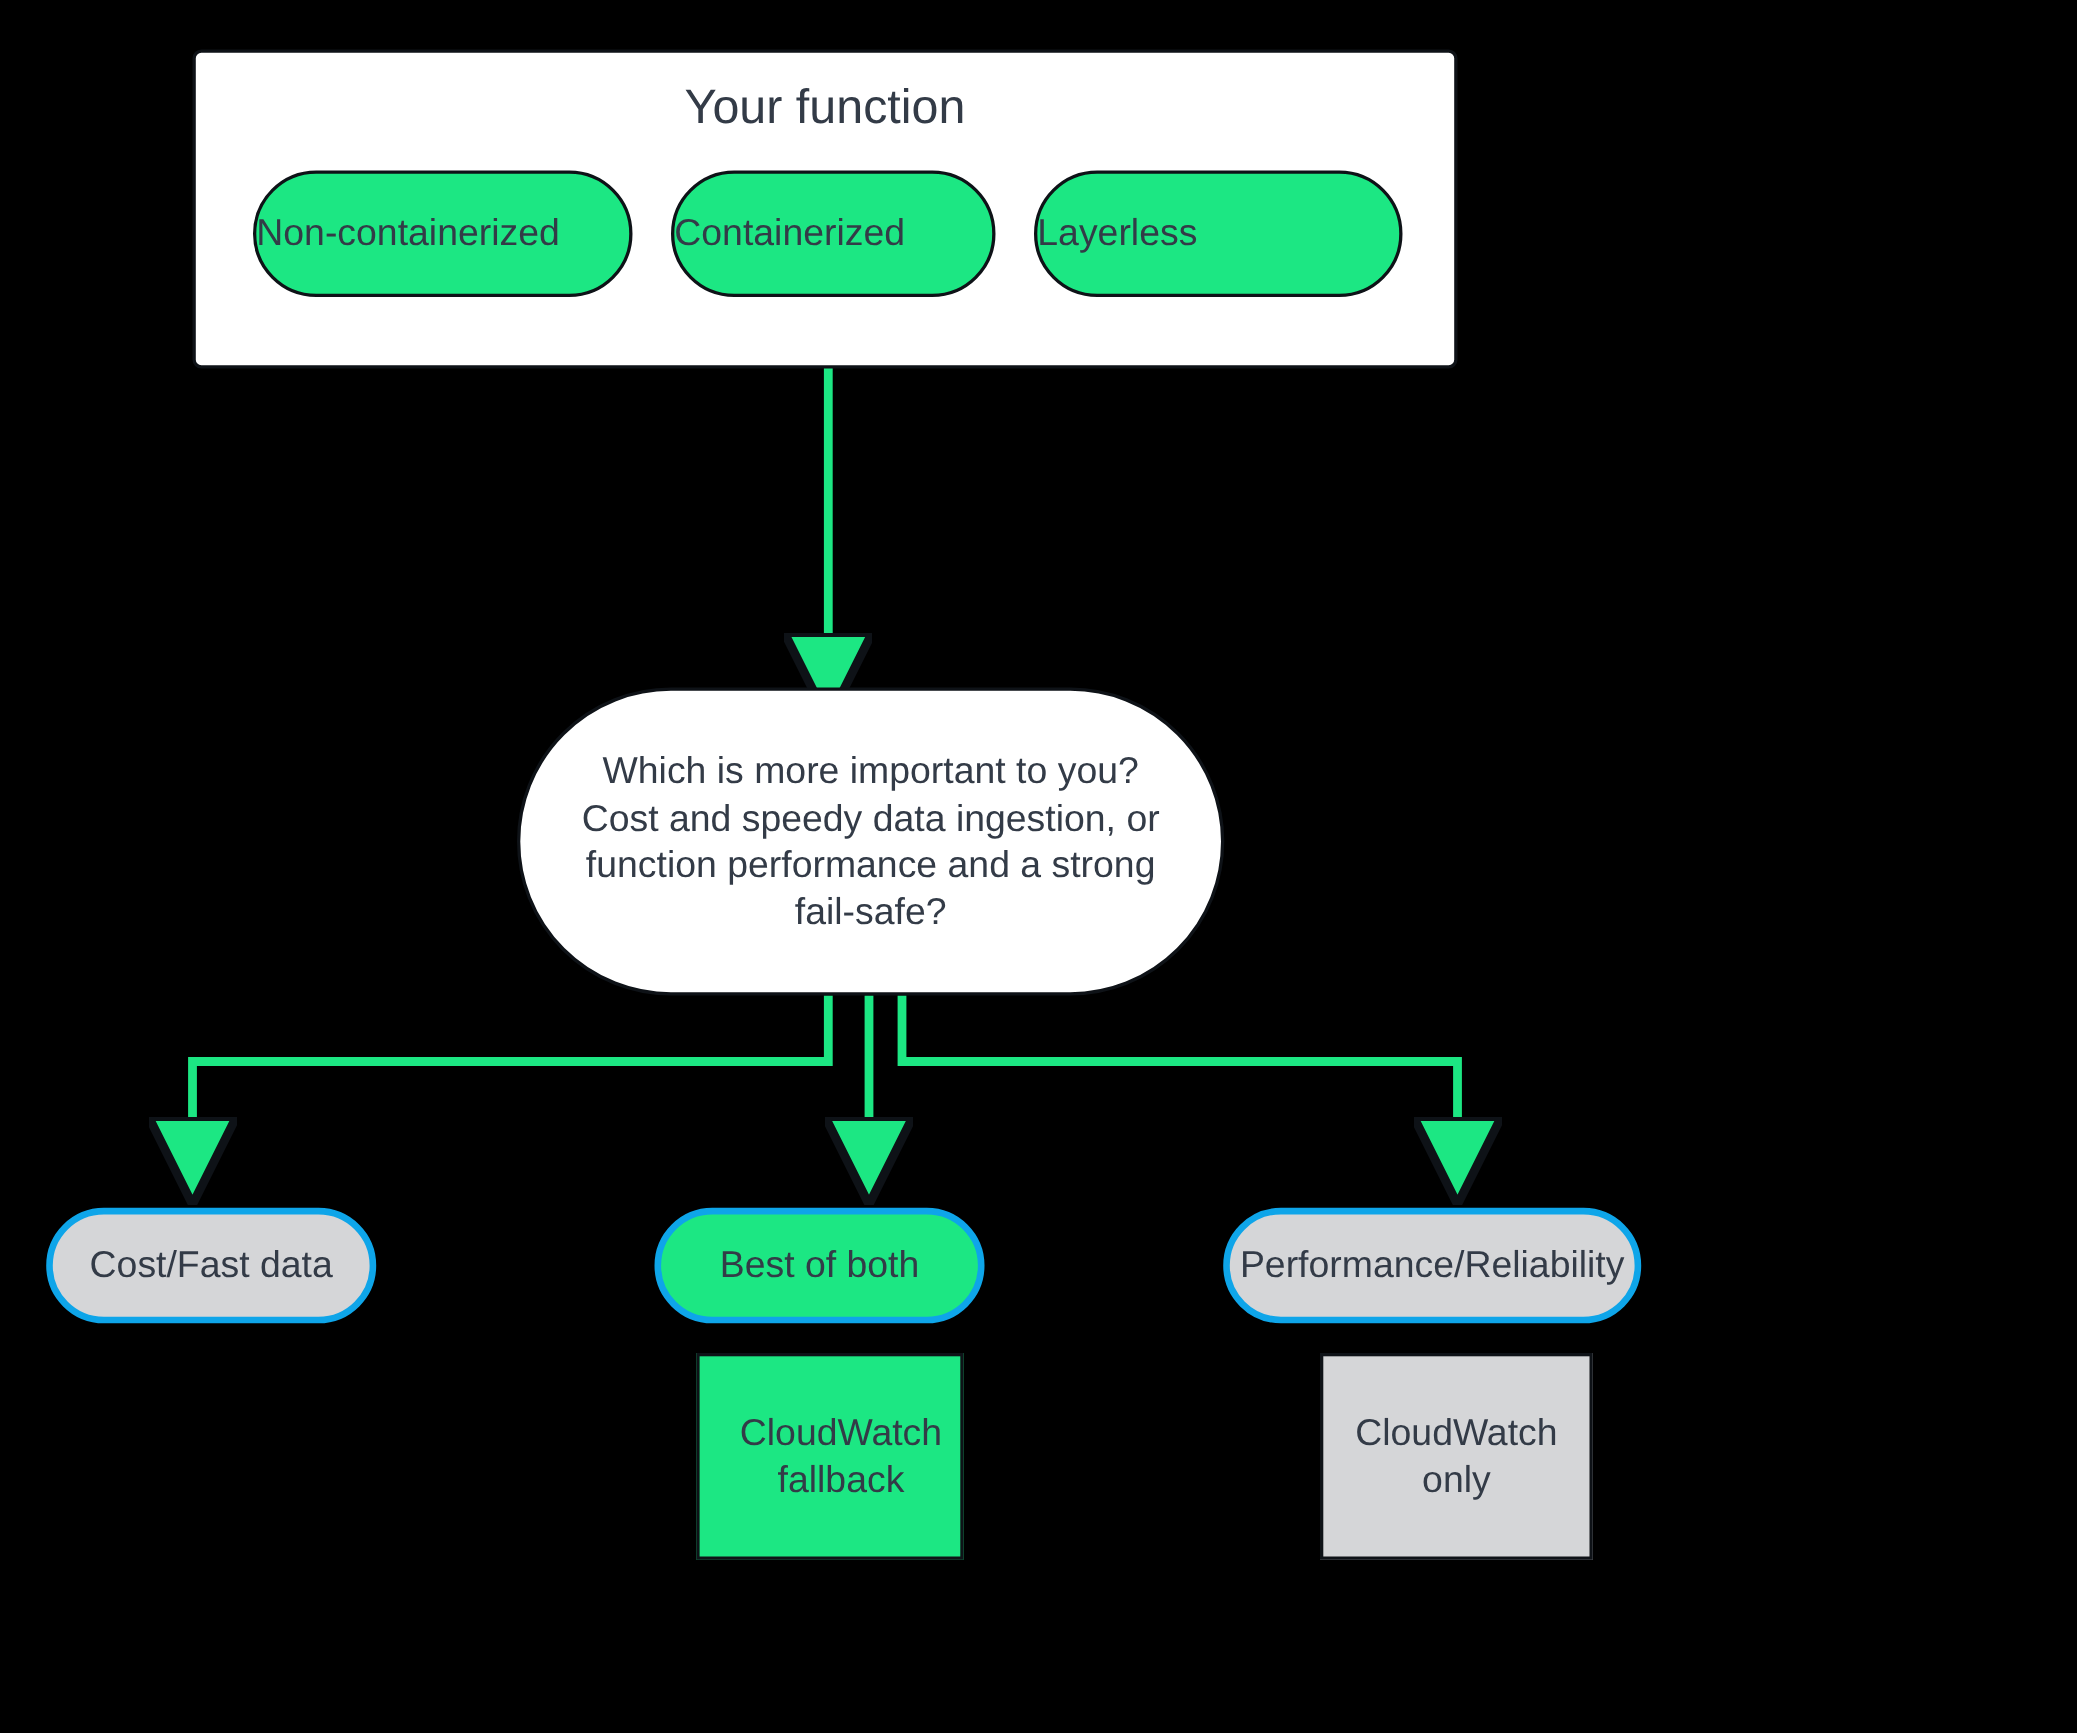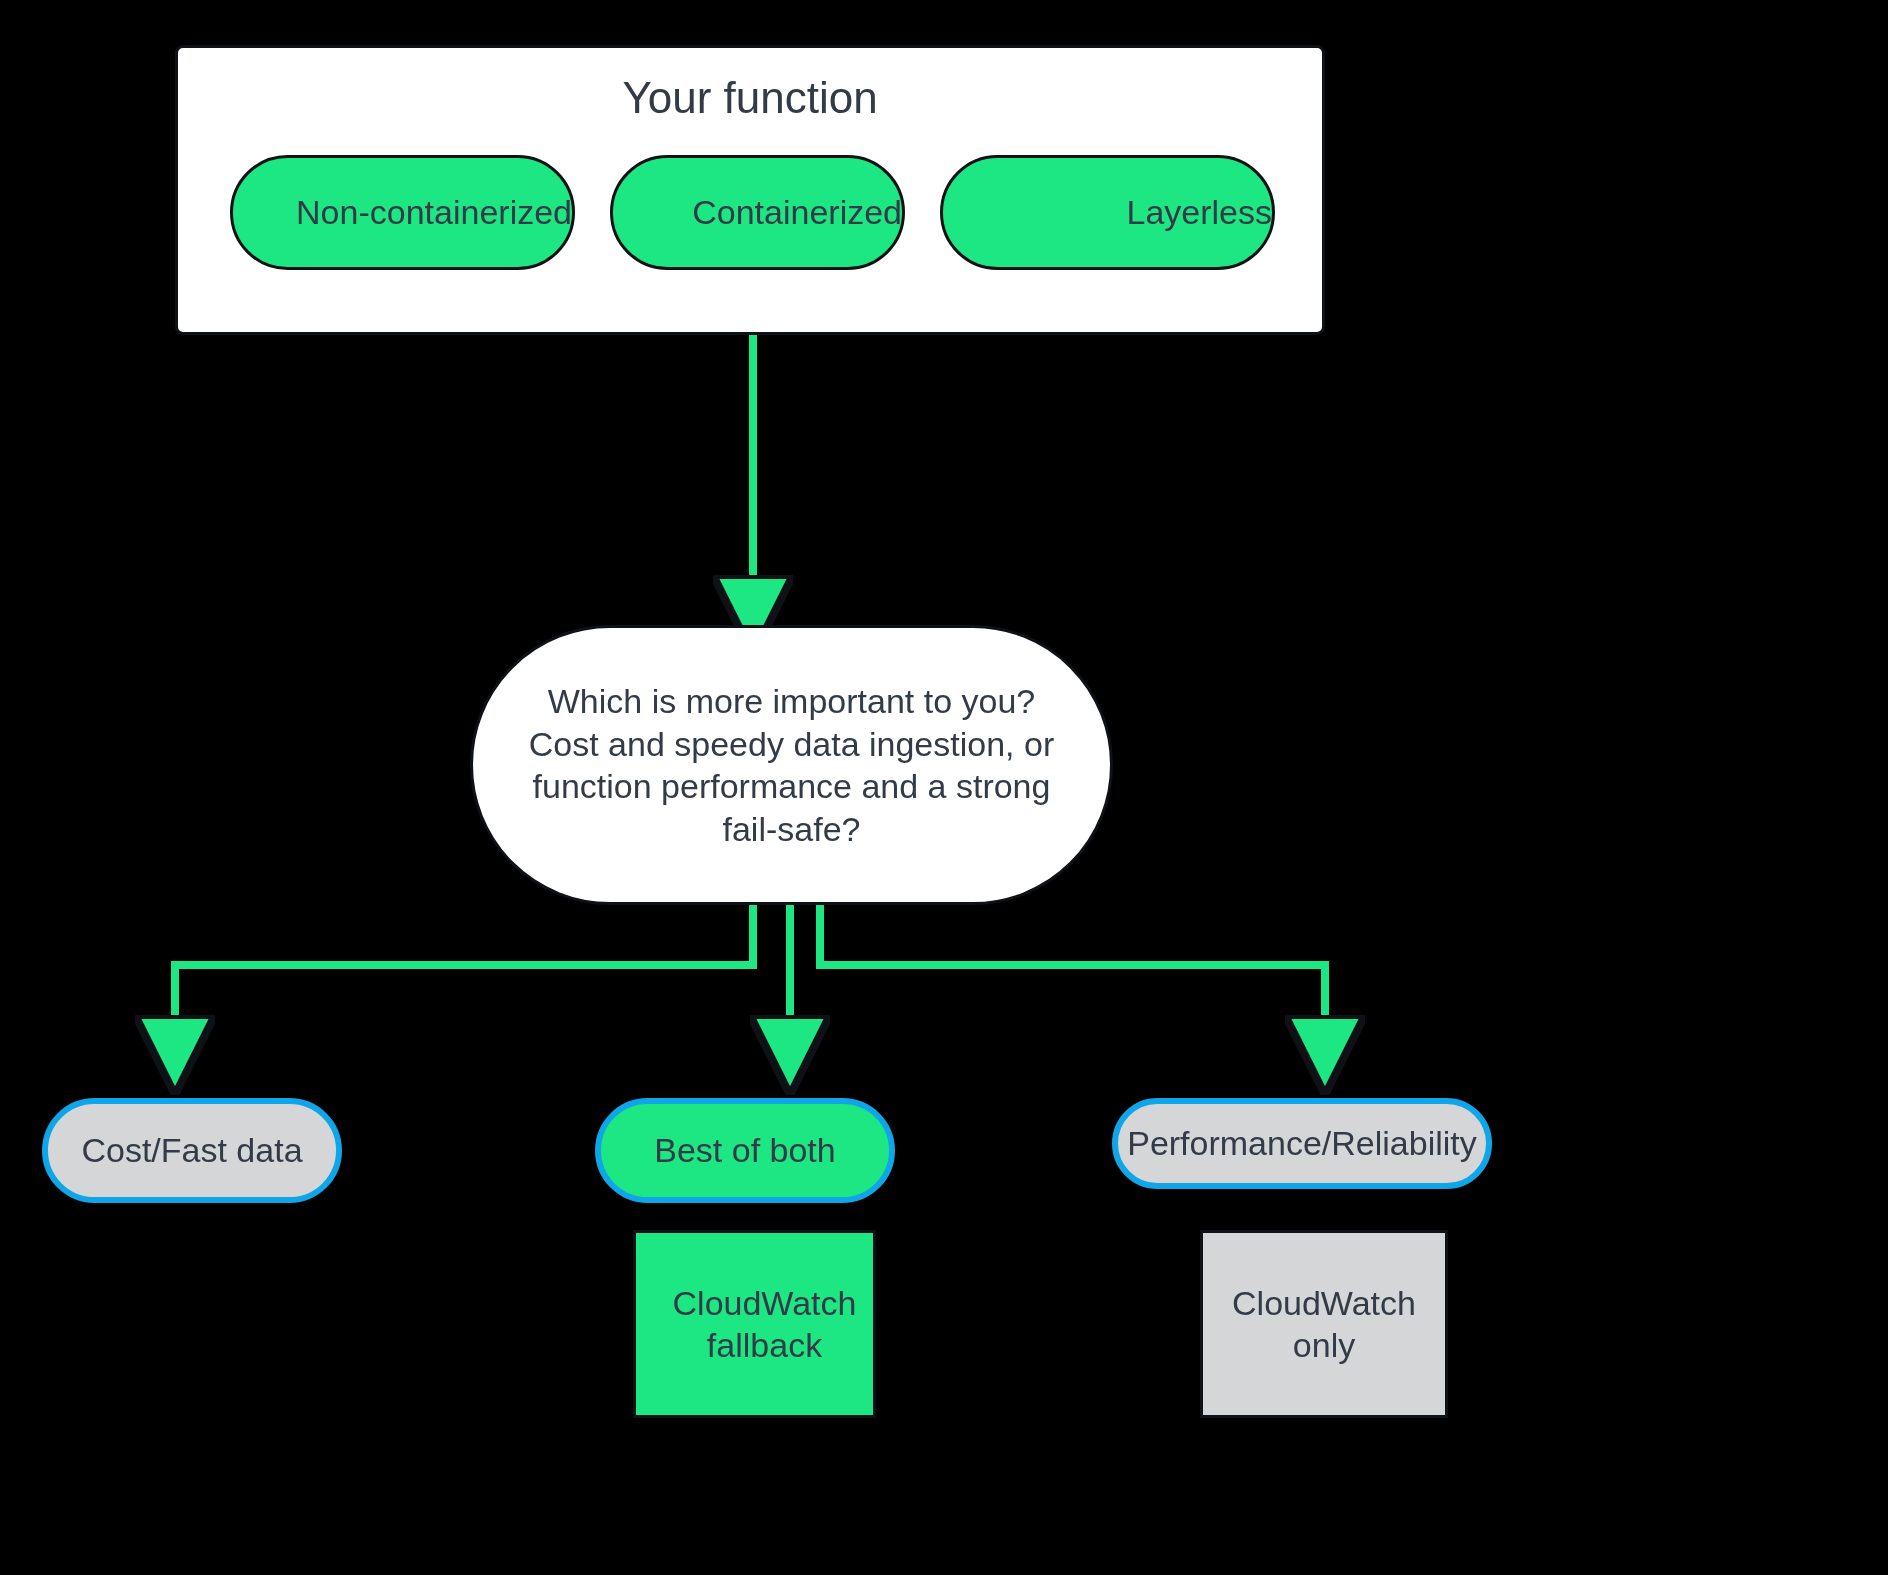--- a/index.html
+++ b/index.html
@@ -1,19 +1,19 @@
 <!DOCTYPE html>
 <html><head>
 <meta charset="utf-8">
 <style>
   html,body{margin:0;padding:0;background:#000;}
   .canvas{position:relative;width:1888px;height:1575px;background:#000;font-family:Arial,Helvetica,sans-serif;color:#333b47;}
   .box{position:absolute;box-sizing:border-box;}
   .panel{background:#fff;border:3px solid #0e1217;border-radius:8px;}
-  .pill{background:#1ce783;border:3px solid #0e1217;border-radius:999px;display:flex;align-items:center;justify-content:flex-end;font-size:34px;}
+  .pill{background:#1ce783;border:3px solid #0e1217;border-radius:999px;display:flex;align-items:center;justify-content:flex-start;font-size:34px;}
   .decision{background:#fff;border:3px solid #0e1217;border-radius:999px;display:flex;align-items:center;justify-content:center;text-align:center;font-size:34px;line-height:1.25;padding:16px 40px;}
   .outcome-pill{border:6px solid #0ea5e9;border-radius:999px;display:flex;align-items:center;justify-content:center;font-size:34px;margin-top:28px;}
   .outcome-pill.grey{background:#d5d6d8;}
   .outcome-pill.green{background:#1ce783;}
   .result-box{border:3px solid #0e1217;display:flex;align-items:center;justify-content:center;text-align:center;font-size:34px;line-height:1.25;}
   .result-box.grey{background:#d5d6d8;}
   .result-box.green{background:#1ce783;}
   .panel-title{text-align:center;font-size:44px;padding-top:25px;}
   svg.connectors{position:absolute;left:0;top:0;width:1888px;height:1575px;pointer-events:none;}
 </style>
@@ -54,21 +54,21 @@
   <div class="box decision" style="left:470px;top:625px;width:643px;height:280px;">
     <span>Which is more important to you? Cost and speedy data ingestion, or function performance and a strong fail-safe?</span>
   </div>
 
   <div class="box outcome-pill grey" style="left:42px;top:1070px;width:300px;height:105px;">
     <span>Cost/Fast data</span>
   </div>
   <div class="box outcome-pill green" style="left:595px;top:1070px;width:300px;height:105px;align-items:center;">
     <span>Best of both</span>
   </div>
-  <div class="box outcome-pill grey" style="left:1112px;top:1070px;width:380px;height:91px;">
+  <div class="box outcome-pill grey" style="left:1112px;top:1070px;width:380px;height:105px;">
     <span>Performance/Reliability</span>
   </div>
 
   <div class="box result-box green" style="left:633px;top:1230px;width:243px;height:188px;padding-left:20px;">
     <span>CloudWatch fallback</span>
   </div>
   <div class="box result-box grey" style="left:1200px;top:1230px;width:248px;height:188px;">
     <span>CloudWatch only</span>
   </div>
 

